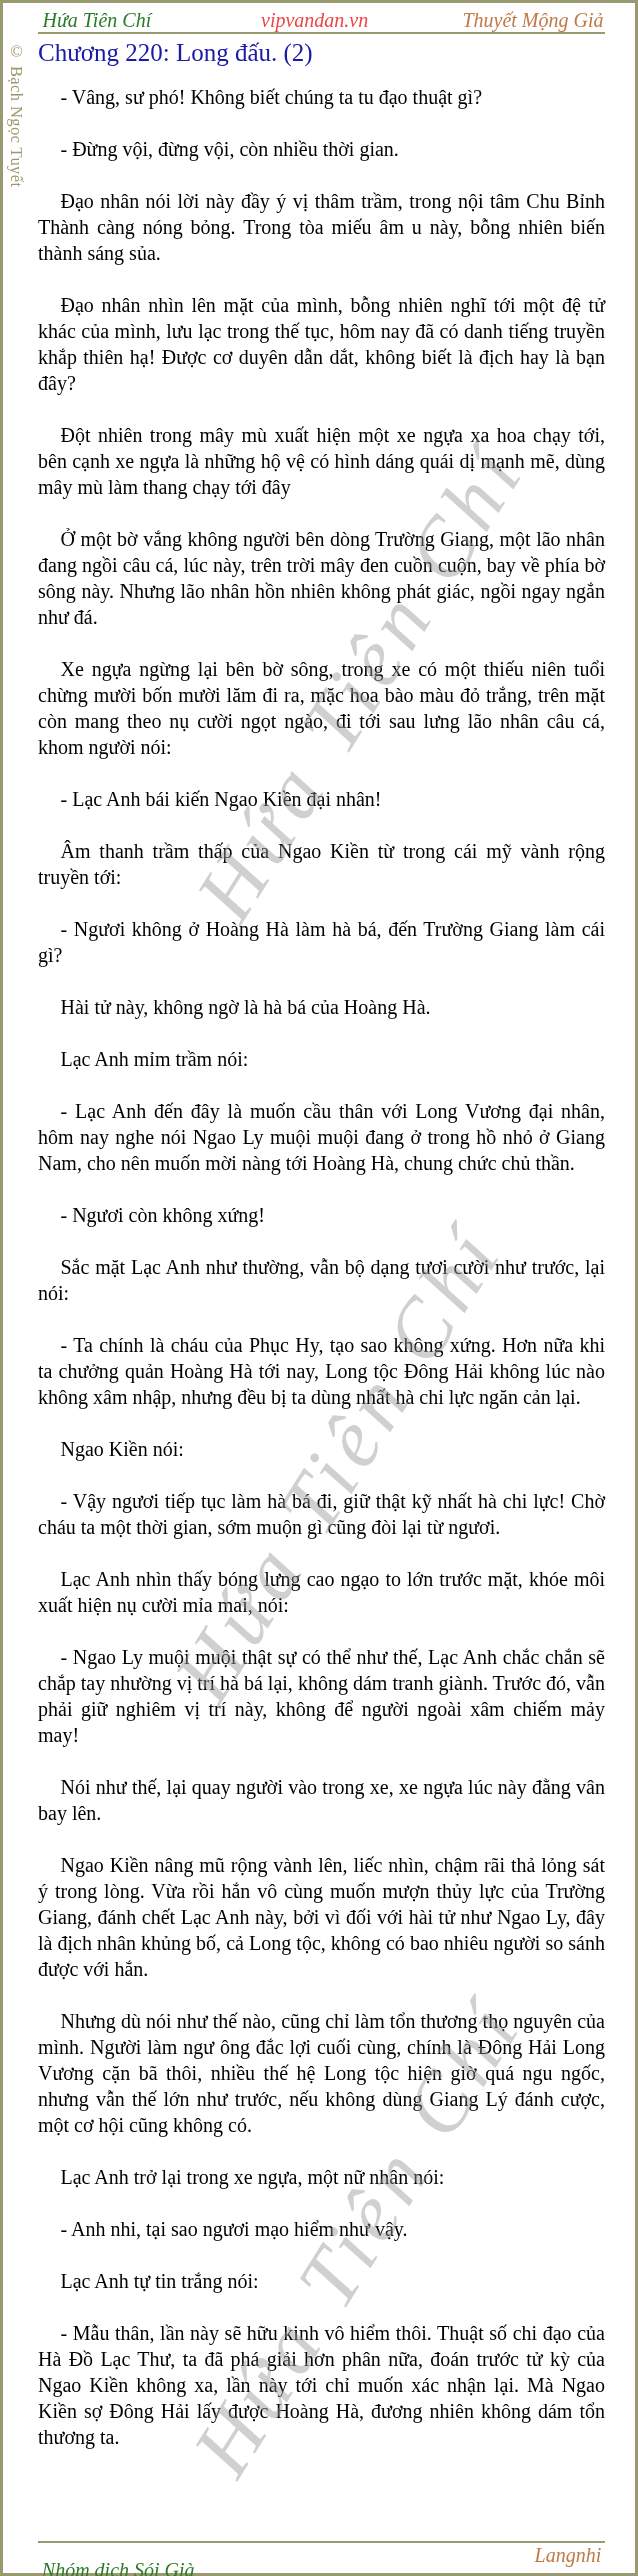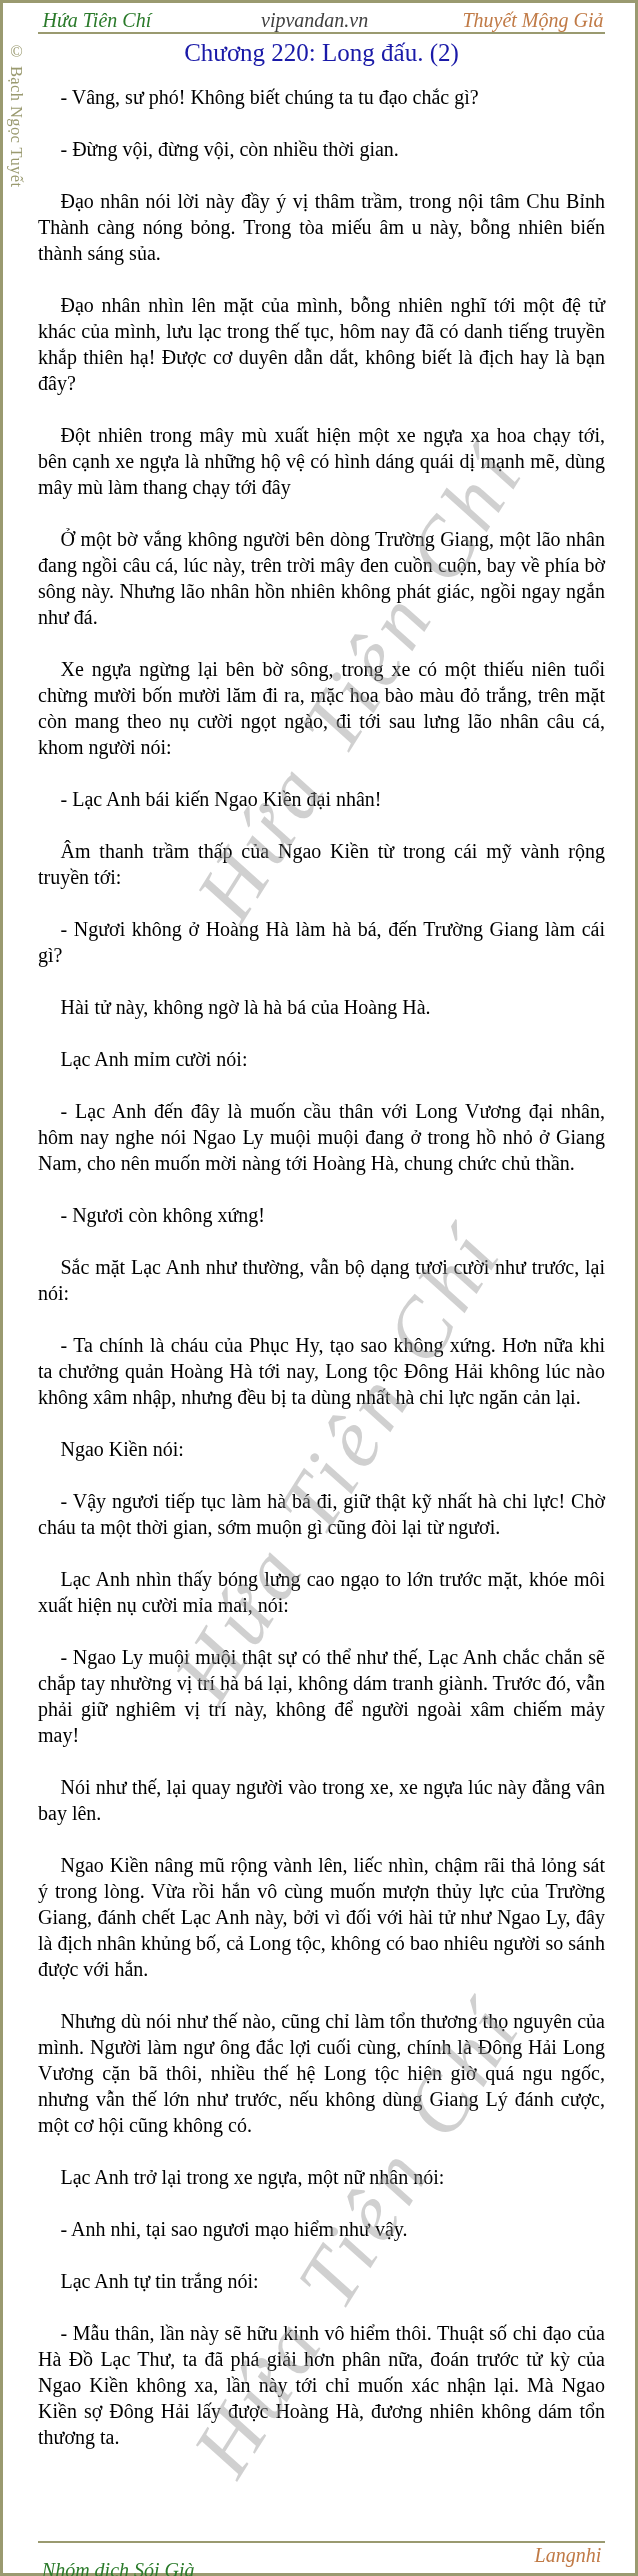--- a/index.html
+++ b/index.html
@@ -6,32 +6,32 @@
   body { width: 638px; height: 2576px; position: relative; overflow: hidden; }
   .frame {
     position: absolute; left: 0; top: 0; width: 638px; height: 2576px;
     box-sizing: border-box; border: 3px solid #9a9a70; border-right-width: 3.8px; background: #fff;
   }
   .header {
     position: absolute; left: 38px; top: 6px; width: 567px; height: 27px;
     font-family: "Liberation Serif", serif; font-style: italic; font-size: 20px;
   }
   .header .left { position: absolute; left: 4.5px; top: 3px; color: #2a7a2a; }
-  .header .center { position: absolute; left: 223px; top: 3px; color: #404040; }
+  .header .center { position: absolute; left: 223px; top: 3px; color: #ef4444; }
   .header .right { position: absolute; right: 1.5px; top: 3px; color: #c07a46; }
   .rule { position: absolute; left: 38px; width: 567px; height: 2.3px; background: #9a9a70; }
   .rule.top { top: 32px; }
   .rule.bottom { top: 2541px; }
   .side-credit {
     position: absolute; left: 6px; top: 42px;
     writing-mode: vertical-rl; font-family: "Liberation Serif", serif;
     font-size: 16.5px; color: #9a9a70; letter-spacing: 0.4px; white-space: nowrap;
   }
   .chapter-title {
-    position: absolute; left: 38px; top: 39px; width: 567px; text-align: center;
+    position: absolute; left: 38px; top: 39px; width: 567px; text-align: left;
     font-family: "Liberation Serif", serif; font-size: 25px; color: #1a1aa8;
   }
   .content {
     position: absolute; left: 38px; top: 84px; width: 567px;
     font-family: "Liberation Serif", serif; font-size: 20px; line-height: 26px; color: #000;
     z-index: 2;
   }
   .content p { margin: 0 0 26px 0; text-indent: 22.5px; text-align: justify; }
   .watermark {
     position: absolute; font-family: "Liberation Serif", serif; font-style: italic;
@@ -56,32 +56,32 @@
   <span class="center">vipvandan.vn</span>
   <span class="right">Thuyết Mộng Giả</span>
 </div>
 <div class="rule top"></div>
 
 <div class="side-credit">© Bạch Ngọc Tuyết</div>
 
 <div class="chapter-title">Chương 220: Long đấu. (2)</div>
 
 <div class="content">
-  <p>- Vâng, sư phó! Không biết chúng ta tu đạo chắc gì?</p>
+  <p>- Vâng, sư phó! Không biết chúng ta tu đạo thuật gì?</p>
   <p>- Đừng vội, đừng vội, còn nhiều thời gian.</p>
   <p>Đạo nhân nói lời này đầy ý vị thâm trầm, trong nội tâm Chu Bỉnh Thành càng nóng bỏng. Trong tòa miếu âm u này, bỗng nhiên biến thành sáng sủa.</p>
   <p>Đạo nhân nhìn lên mặt của mình, bỗng nhiên nghĩ tới một đệ tử khác của mình, lưu lạc trong thế tục, hôm nay đã có danh tiếng truyền khắp thiên hạ! Được cơ duyên dẫn dắt, không biết là địch hay là bạn đây?</p>
   <p>Đột nhiên trong mây mù xuất hiện một xe ngựa xa hoa chạy tới, bên cạnh xe ngựa là những hộ vệ có hình dáng quái dị mạnh mẽ, dùng mây mù làm thang chạy tới đây</p>
   <p>Ở một bờ vắng không người bên dòng Trường Giang, một lão nhân đang ngồi câu cá, lúc này, trên trời mây đen cuồn cuộn, bay về phía bờ sông này. Nhưng lão nhân hồn nhiên không phát giác, ngồi ngay ngắn như đá.</p>
   <p>Xe ngựa ngừng lại bên bờ sông, trong xe có một thiếu niên tuổi chừng mười bốn mười lăm đi ra, mặc hoa bào màu đỏ trắng, trên mặt còn mang theo nụ cười ngọt ngào, đi tới sau lưng lão nhân câu cá, khom người nói:</p>
   <p>- Lạc Anh bái kiến Ngao Kiền đại nhân!</p>
   <p>Âm thanh trầm thấp của Ngao Kiền từ trong cái mỹ vành rộng truyền tới:</p>
   <p>- Ngươi không ở Hoàng Hà làm hà bá, đến Trường Giang làm cái gì?</p>
   <p>Hài tử này, không ngờ là hà bá của Hoàng Hà.</p>
-  <p>Lạc Anh mỉm cười nói:</p>
+  <p>Lạc Anh mỉm trầm nói:</p>
   <p>- Lạc Anh đến đây là muốn cầu thân với Long Vương đại nhân, hôm nay nghe nói Ngao Ly muội muội đang ở trong hồ nhỏ ở Giang Nam, cho nên muốn mời nàng tới Hoàng Hà, chung chức chủ thần.</p>
   <p>- Ngươi còn không xứng!</p>
   <p>Sắc mặt Lạc Anh như thường, vẫn bộ dạng tươi cười như trước, lại nói:</p>
   <p>- Ta chính là cháu của Phục Hy, tạo sao không xứng. Hơn nữa khi ta chưởng quản Hoàng Hà tới nay, Long tộc Đông Hải không lúc nào không xâm nhập, nhưng đều bị ta dùng nhất hà chi lực ngăn cản lại.</p>
   <p>Ngao Kiền nói:</p>
   <p>- Vậy ngươi tiếp tục làm hà bá đi, giữ thật kỹ nhất hà chi lực! Chờ cháu ta một thời gian, sớm muộn gì cũng đòi lại từ ngươi.</p>
   <p>Lạc Anh nhìn thấy bóng lưng cao ngạo to lớn trước mặt, khóe môi xuất hiện nụ cười mỉa mai, nói:</p>
   <p>- Ngao Ly muội muội thật sự có thể như thế, Lạc Anh chắc chắn sẽ chắp tay nhường vị trí hà bá lại, không dám tranh giành. Trước đó, vẫn phải giữ nghiêm vị trí này, không để người ngoài xâm chiếm mảy may!</p>
   <p>Nói như thế, lại quay người vào trong xe, xe ngựa lúc này đằng vân bay lên.</p>
   <p>Ngao Kiền nâng mũ rộng vành lên, liếc nhìn, chậm rãi thả lỏng sát ý trong lòng. Vừa rồi hắn vô cùng muốn mượn thủy lực của Trường Giang, đánh chết Lạc Anh này, bởi vì đối với hài tử như Ngao Ly, đây là địch nhân khủng bố, cả Long tộc, không có bao nhiêu người so sánh được với hắn.</p>

